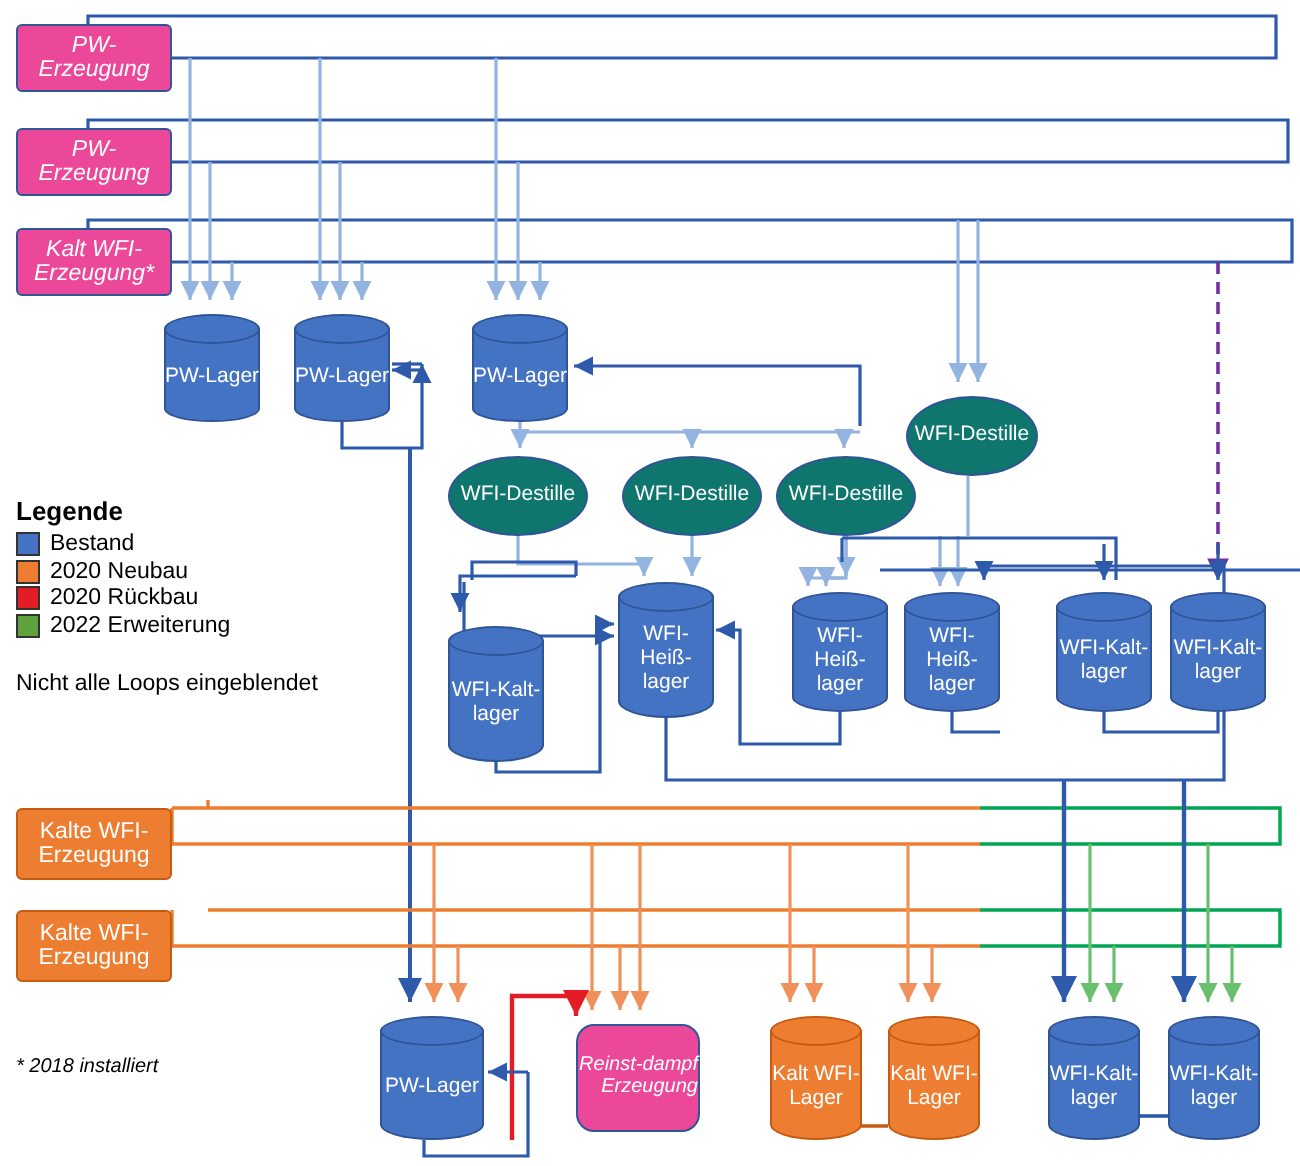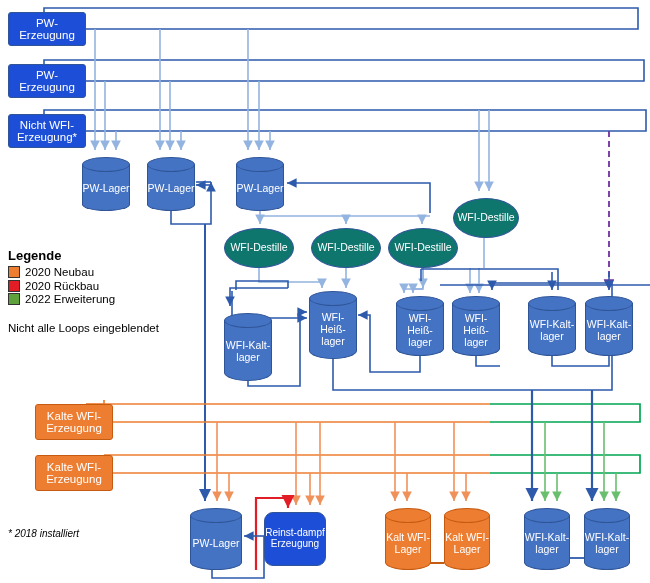--- a/index.html
+++ b/index.html
@@ -5,22 +5,22 @@
   html,body{margin:0;padding:0;background:#ffffff;}
   body{font-family:"Liberation Sans", sans-serif;}
   #root{position:relative;width:650px;height:583px;background:#ffffff;overflow:hidden;}
   svg#wires{position:absolute;left:0;top:0;width:650px;height:583px;pointer-events:none;}
 
   .node{position:absolute;box-sizing:border-box;display:flex;align-items:center;justify-content:center;
         text-align:center;color:#ffffff;line-height:1.08;z-index:5;}
 
   
   .srcbox{border-radius:3px;font-size:11.5px;font-weight:400;}
-  .srcbox.blue{background:#1d4ed8;border:1.6px solid #2F5597;}
-  .srcbox.orange{background:#ED7D31;border:1.6px solid #C55A11;margin-left:27px;}
+  .srcbox.blue{background:#ec4899;border:1.6px solid #2F5597;font-style:italic;}
+  .srcbox.orange{background:#ED7D31;border:1.6px solid #C55A11;}
   .srcbox.rounded{border-radius:9px;}
 
   
   .cyl{z-index:5;}
   .cyl .body{position:absolute;left:0;right:0;top:7px;bottom:0;background:#4573C4;
              border:1.5px solid #2F5597;border-top:none;border-radius:0 0 50% 50%/0 0 14% 14%;}
   .cyl .top{position:absolute;left:0;right:0;top:0;height:15px;background:#4573C4;
             border:1.5px solid #2F5597;border-radius:50%/50%;box-sizing:border-box;}
   .cyl .lbl{position:absolute;left:0;right:0;top:12px;bottom:2px;display:flex;align-items:center;
             justify-content:center;text-align:center;color:#fff;font-size:10.5px;line-height:1.12;z-index:2;}
@@ -247,21 +247,21 @@
     </g>
   </svg>
 
   <div class="node srcbox blue" style="left:8px;top:12px;width:78px;height:34px;">
     <span>PW-Erzeugung</span>
   </div>
   <div class="node srcbox blue" style="left:8px;top:64px;width:78px;height:34px;">
     <span>PW-Erzeugung</span>
   </div>
   <div class="node srcbox blue" style="left:8px;top:114px;width:78px;height:34px;">
-    <span>Nicht WFI-Erzeugung*</span>
+    <span>Kalt WFI-Erzeugung*</span>
   </div>
   <div class="node srcbox orange" style="left:8px;top:404px;width:78px;height:36px;">
     <span>Kalte WFI-Erzeugung</span>
   </div>
   <div class="node srcbox orange" style="left:8px;top:455px;width:78px;height:36px;">
     <span>Kalte WFI-Erzeugung</span>
   </div>
 
   <div class="node cyl" style="left:82px;top:157px;width:48px;height:54px;">
     <div class="body"></div>
@@ -342,26 +342,30 @@
   <div class="node ell" style="left:311px;top:228px;width:70px;height:40px;">
     <span>WFI-Destille</span>
   </div>
   <div class="node ell" style="left:388px;top:228px;width:70px;height:40px;">
     <span>WFI-Destille</span>
   </div>
   <div class="node ell" style="left:453px;top:198px;width:66px;height:40px;">
     <span>WFI-Destille</span>
   </div>
 
-  <div class="node srcbox blue rounded" style="left:264px;top:512px;width:62px;height:54px;font-size:10px;">
+  <div class="node srcbox blue rounded" style="left:288px;top:512px;width:62px;height:54px;font-size:10px;text-align:right;">
     <span>Reinst-dampf Erzeugung</span>
   </div>
 
   <div id="legend">
     <div class="ttl">Legende</div>
+    <div class="row">
+      <span class="sw" style="background:#4573C4"></span>
+      <span class="txt">Bestand</span>
+    </div>
     <div class="row">
       <span class="sw" style="background:#ED7D31"></span>
       <span class="txt">2020 Neubau</span>
     </div>
     <div class="row">
       <span class="sw" style="background:#E21D25"></span>
       <span class="txt">2020 Rückbau</span>
     </div>
     <div class="row">
       <span class="sw" style="background:#5FA13C"></span>

